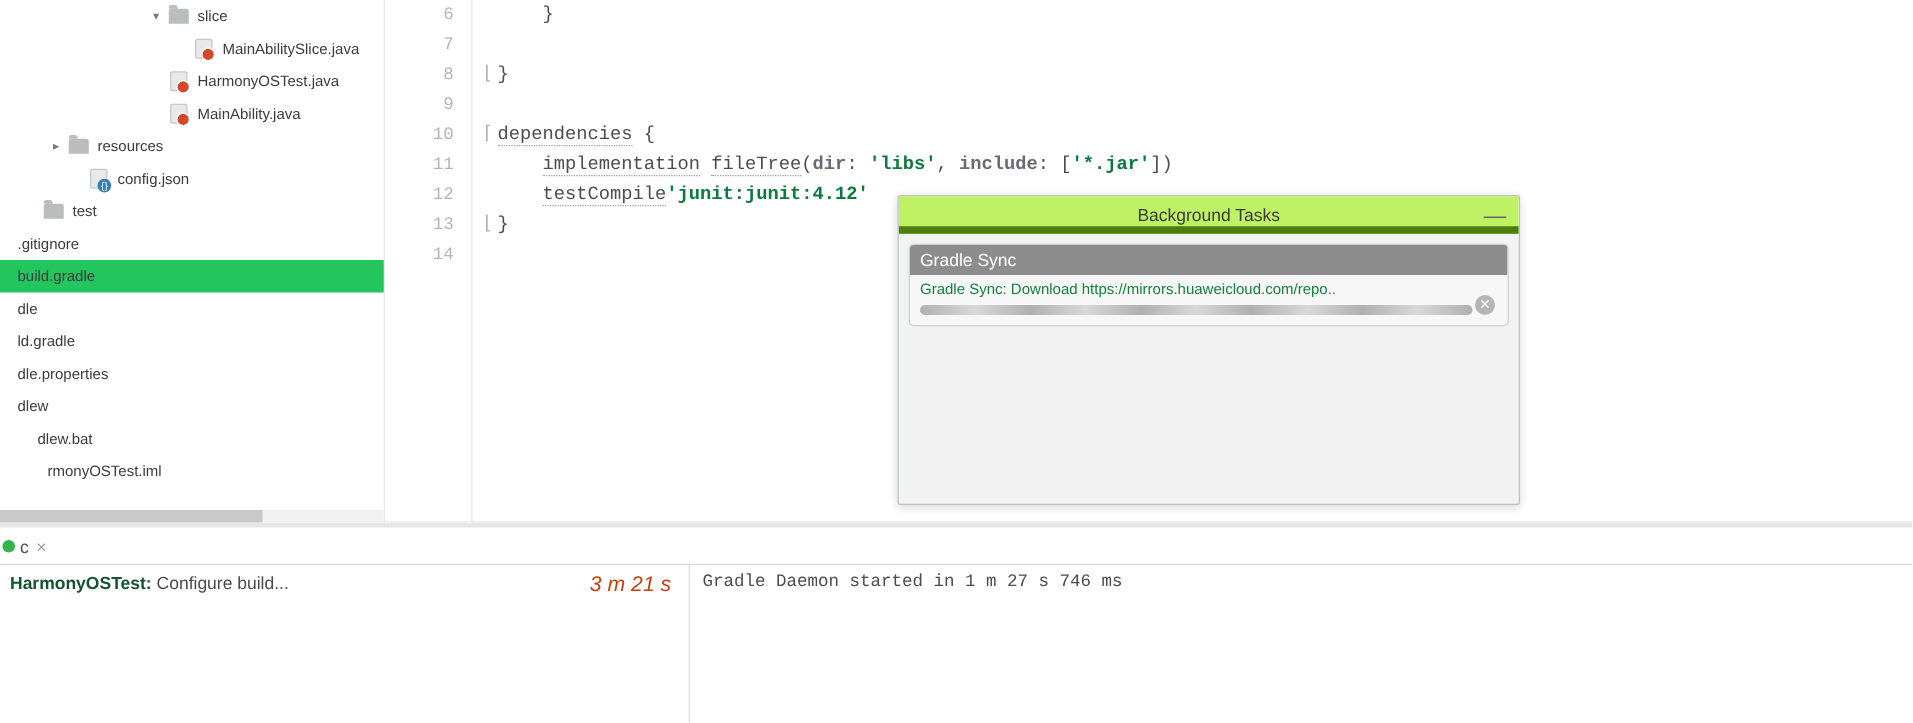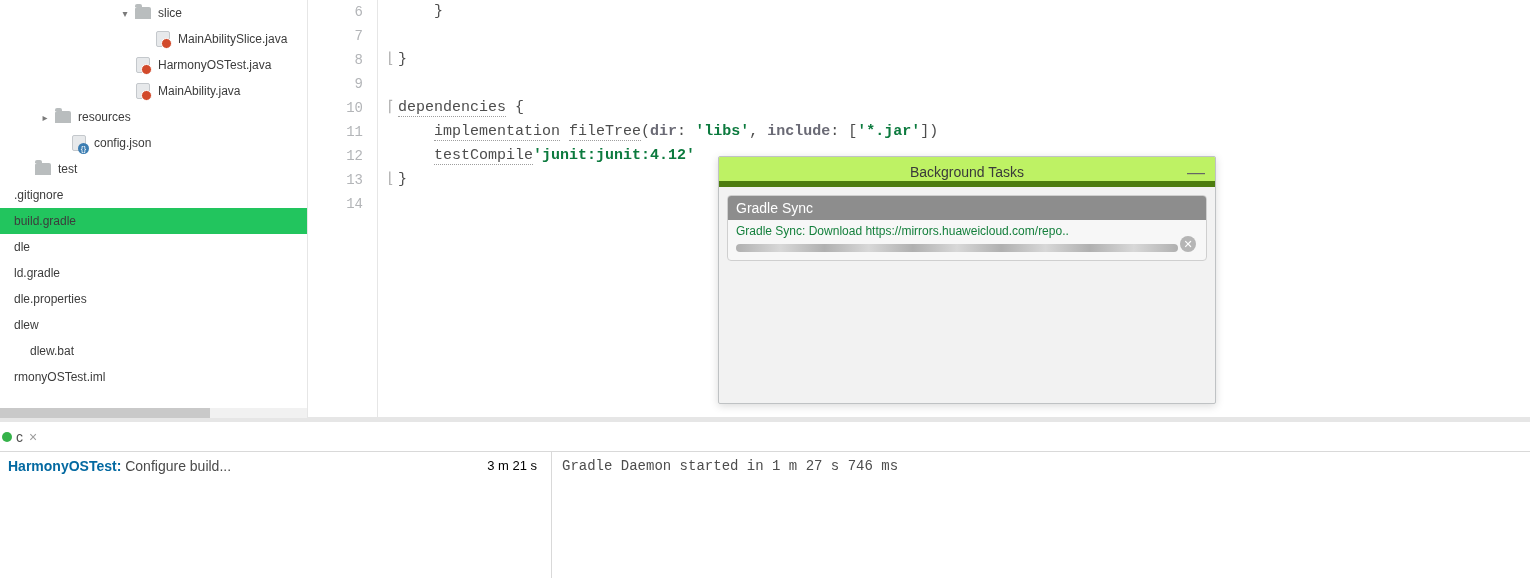--- a/index.html
+++ b/index.html
@@ -202,25 +202,26 @@
     height: 126px;
   }
   .build-pane {
     width: 552px;
     border-right: 1px solid #d9d9d9;
     padding: 6px 8px;
     display: flex;
     justify-content: space-between;
   }
   .build-pane .title { color: #4a4a4a; }
-  .build-pane .title b { font-weight: 600; color: #0369a1; }
+  .build-pane .title b { font-weight: 600; color: #14532d; }
   .build-pane .time {
-    color: #000000;
-    font-size: 13px;
+    color: #c2410c;
+    font-size: 17px;
     padding-right: 6px;
+    font-style: italic;
   }
   .console-pane {
     flex: 1;
     padding: 6px 10px;
     font-family: Consolas, "Courier New", monospace;
     font-size: 14px;
     color: #4d4d4d;
   }
 
   
@@ -376,21 +377,21 @@
           <span class="tree-label">dle.properties</span>
         </div>
         <div class="tree-row" style="padding-left: 0px;">
           <span class="arrow empty"></span>
           <span class="tree-label">dlew</span>
         </div>
         <div class="tree-row" style="padding-left: 0px; margin-left: 16px;">
           <span class="arrow empty"></span>
           <span class="tree-label">dlew.bat</span>
         </div>
-        <div class="tree-row" style="padding-left: 0px;">
+        <div class="tree-row" style="padding-left: 0px; margin-left: 24px;">
           <span class="arrow empty"></span>
           <span class="tree-label">rmonyOSTest.iml</span>
         </div>
       </div>
     <div class="tree-hscroll">
       <div class="thumb"></div>
     </div>
   </div>
 
   <div class="editor">

